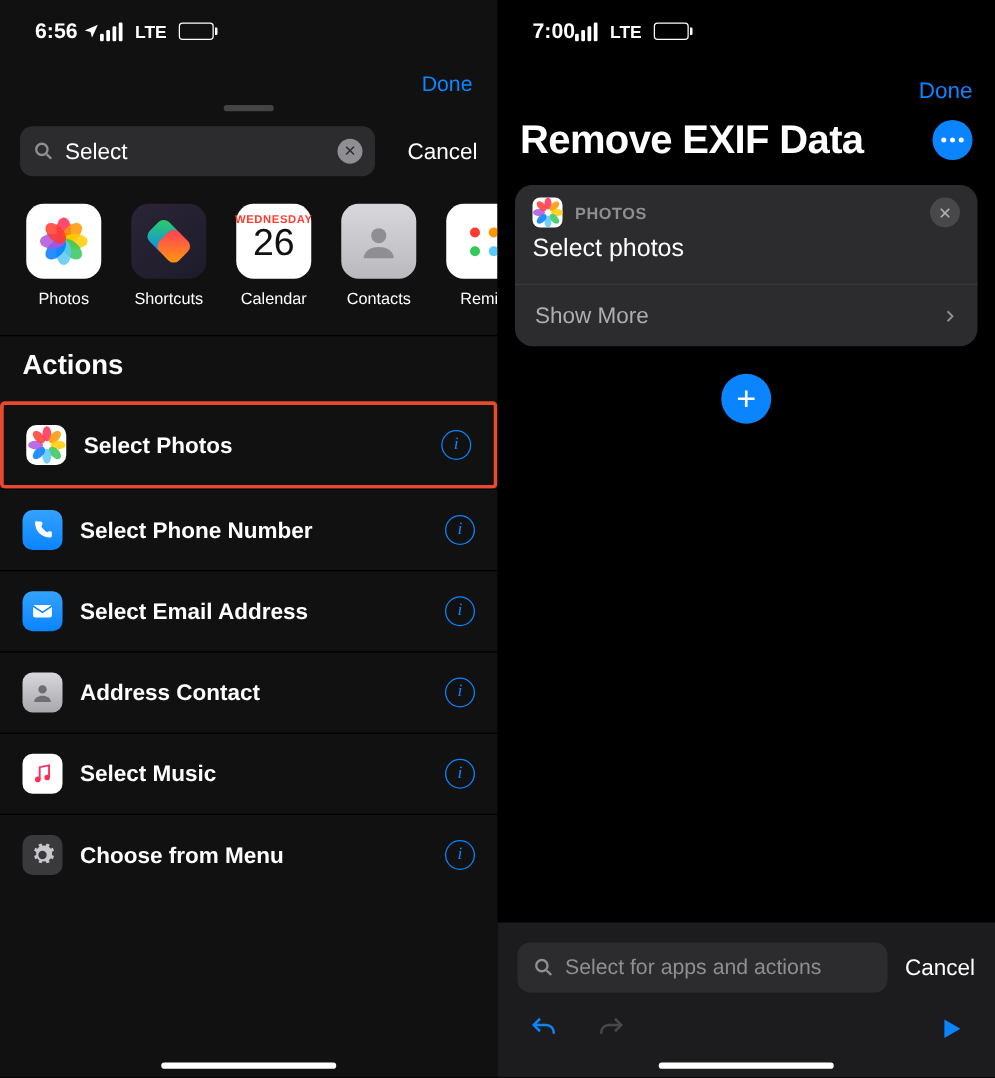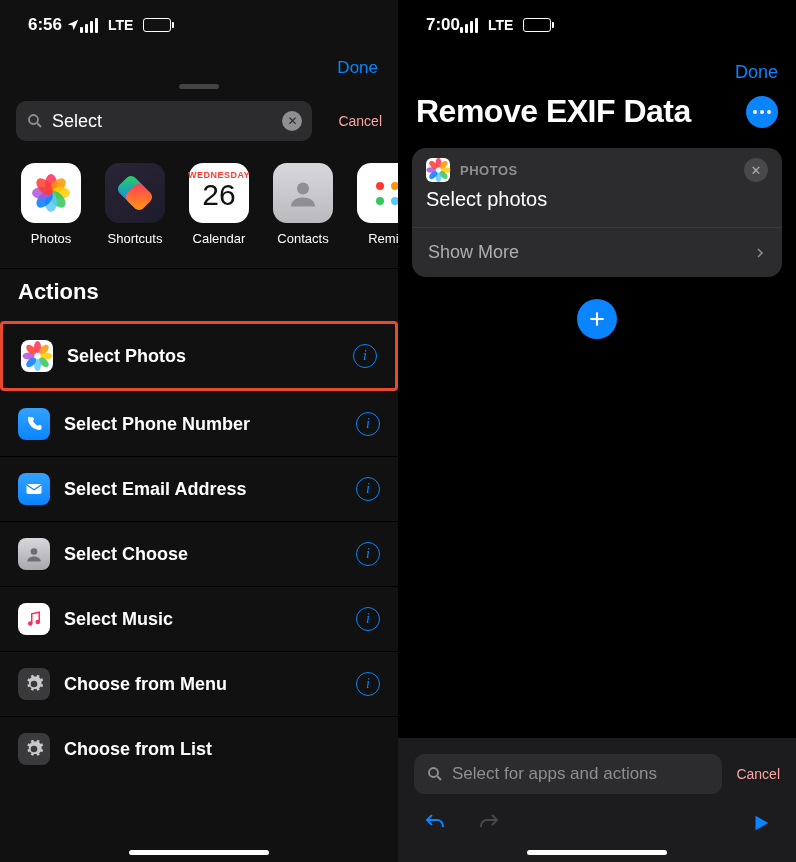--- a/index.html
+++ b/index.html
@@ -40,21 +40,21 @@
   .battery-fill { background:#fff; height:100%; width: 85%; border-radius:1px;}
 
   
   .done-top { text-align: right; padding: 8px 20px 4px; color:#0a84ff; font-size:17px;}
   .grabber { width:40px; height:5px; background:#444; border-radius:3px; margin: 2px auto 6px;}
   .search-row { display:flex; align-items:center; padding: 6px 16px 12px; gap: 26px;}
   .search-field { flex:1; background:#2c2c2e; border-radius:10px; height:40px; display:flex; align-items:center; padding:0 10px; gap:8px;}
   .search-field .mag { color:#8e8e93; }
   .search-text { flex:1; color:#fff; font-size:18px; }
   .search-clear { width:20px; height:20px; border-radius:50%; background:#8e8e93; display:flex; align-items:center; justify-content:center; color:#2c2c2e; font-size:12px;}
-  .cancel-link { color:#fca5a5; font-size:14px;}
+  .cancel-link { color:#ffffff; font-size:18px;}
 
   
   .apps-strip { display:flex; gap: 18px; padding: 10px 18px 22px; border-bottom:1px solid #000; overflow:hidden;}
   .app { display:flex; flex-direction:column; align-items:center; gap:8px; width:66px; flex:0 0 auto;}
   .app-icon { width:60px; height:60px; border-radius:14px; background:#fff; display:flex; align-items:center; justify-content:center; font-size:28px; font-weight:600; position:relative;}
   .app-label { font-size:13px; color:#fff; text-align:center; white-space: nowrap;}
   .icon-photos { background: radial-gradient(circle at center,#fff 30%,#fff 100%);}
   .photos-flower{position:relative;width:34px;height:34px;}
   .petal{position:absolute;width:12px;height:20px;border-radius:50%;top:7px;left:11px;transform-origin:50% 50%;opacity:.85}
   .p1{background:#ff2d55;transform:rotate(0deg) translateY(-9px)}
@@ -265,21 +265,21 @@
     <div class="info-circle">i</div>
   </div>
 
   <div class="action-row">
     <div class="action-icon ai-contacts">
       <svg width="20" height="20" viewBox="0 0 24 24" fill="#6d6d72">
           <circle cx="12" cy="9" r="4"></circle>
           <path d="M4 21c0-4 4-6 8-6s8 2 8 6"></path>
         </svg>
     </div>
-    <div class="action-label">Select Choose</div>
+    <div class="action-label">Address Contact</div>
     <div class="info-circle">i</div>
   </div>
 
   <div class="action-row">
     <div class="action-icon ai-music">
       <svg width="18" height="18" viewBox="0 0 24 24" fill="none" stroke="#ff2d55" stroke-width="2">
           <path d="M9 18V5l10-2v13"></path>
           <circle cx="7" cy="18" r="2" fill="#ff2d55"></circle>
           <circle cx="17" cy="16" r="2" fill="#ff2d55"></circle>
         </svg>
@@ -291,28 +291,20 @@
   <div class="action-row">
     <div class="action-icon ai-gear">
       <svg width="20" height="20" viewBox="0 0 24 24" fill="#c7c7cc">
           <path d="M12 8a4 4 0 100 8 4 4 0 000-8zm9 4l2 1-1 3-2-1a8 8 0 01-2 2l1 2-3 1-1-2a8 8 0 01-3 0l-1 2-3-1 1-2a8 8 0 01-2-2l-2 1-1-3 2-1a8 8 0 010-3l-2-1 1-3 2 1a8 8 0 012-2l-1-2 3-1 1 2a8 8 0 013 0l1-2 3 1-1 2a8 8 0 012 2l2-1 1 3-2 1a8 8 0 010 3z"></path>
         </svg>
     </div>
     <div class="action-label">Choose from Menu</div>
     <div class="info-circle">i</div>
   </div>
 
-  <div class="action-row">
-    <div class="action-icon ai-gear">
-      <svg width="20" height="20" viewBox="0 0 24 24" fill="#c7c7cc">
-          <path d="M12 8a4 4 0 100 8 4 4 0 000-8zm9 4l2 1-1 3-2-1a8 8 0 01-2 2l1 2-3 1-1-2a8 8 0 01-3 0l-1 2-3-1 1-2a8 8 0 01-2-2l-2 1-1-3 2-1a8 8 0 010-3l-2-1 1-3 2 1a8 8 0 012-2l-1-2 3-1 1 2a8 8 0 013 0l1-2 3 1-1 2a8 8 0 012 2l2-1 1 3-2 1a8 8 0 010 3z"></path>
-        </svg>
-    </div>
-    <div class="action-label">Choose from List</div>
-  </div>
 
   <div class="home-indicator"></div>
 </div>
 
 <div class="phone">
   <div class="status-bar">
     <div class="status-left">
       <span>7:00</span>
     </div>
     <div class="status-right">

